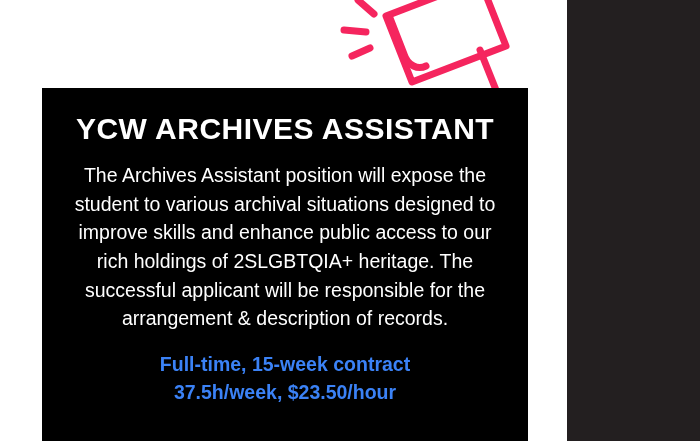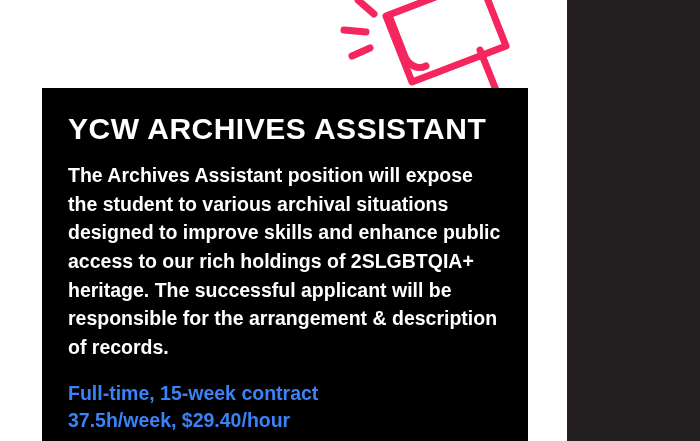--- a/index.html
+++ b/index.html
@@ -36,35 +36,36 @@
   }
   
   .card {
     position: absolute;
     left: 42px;
     top: 88px;
     width: 486px;
     height: 353px;
     background: #000000;
     padding: 24px 26px 0 26px;
+    text-align: center;
   }
   .card-title {
     color: #ffffff;
     font-size: 30px;
     font-weight: 700;
     letter-spacing: 0.5px;
     line-height: 1.1;
     margin-bottom: 16px;
     white-space: nowrap;
   }
   .card-body {
     color: #ffffff;
     font-size: 19.5px;
     line-height: 1.47;
-    font-weight: 700;
+    font-weight: 400;
     margin-bottom: 18px;
   }
   .card-terms {
     color: #3b82f6;
     font-size: 19.5px;
     font-weight: 700;
     line-height: 1.42;
   }
   .card-terms div { white-space: nowrap; }
 </style>
@@ -90,17 +91,17 @@
         <path d="M22 62 L40 54"></path>
       </g>
     </svg>
   </div>
 
   <div class="card">
     <h1 class="card-title">YCW ARCHIVES ASSISTANT</h1>
     <p class="card-body">The Archives Assistant position will expose the student to various archival situations designed to improve skills and enhance public access to our rich holdings of 2SLGBTQIA+ heritage. The successful applicant will be responsible for the arrangement &amp; description of records.</p>
     <div class="card-terms">
       <div>Full-time, 15-week contract</div>
-      <div>37.5h/week, $29.40/hour</div>
+      <div>37.5h/week, $23.50/hour</div>
     </div>
   </div>
 
 </div>
 
 </body></html>

